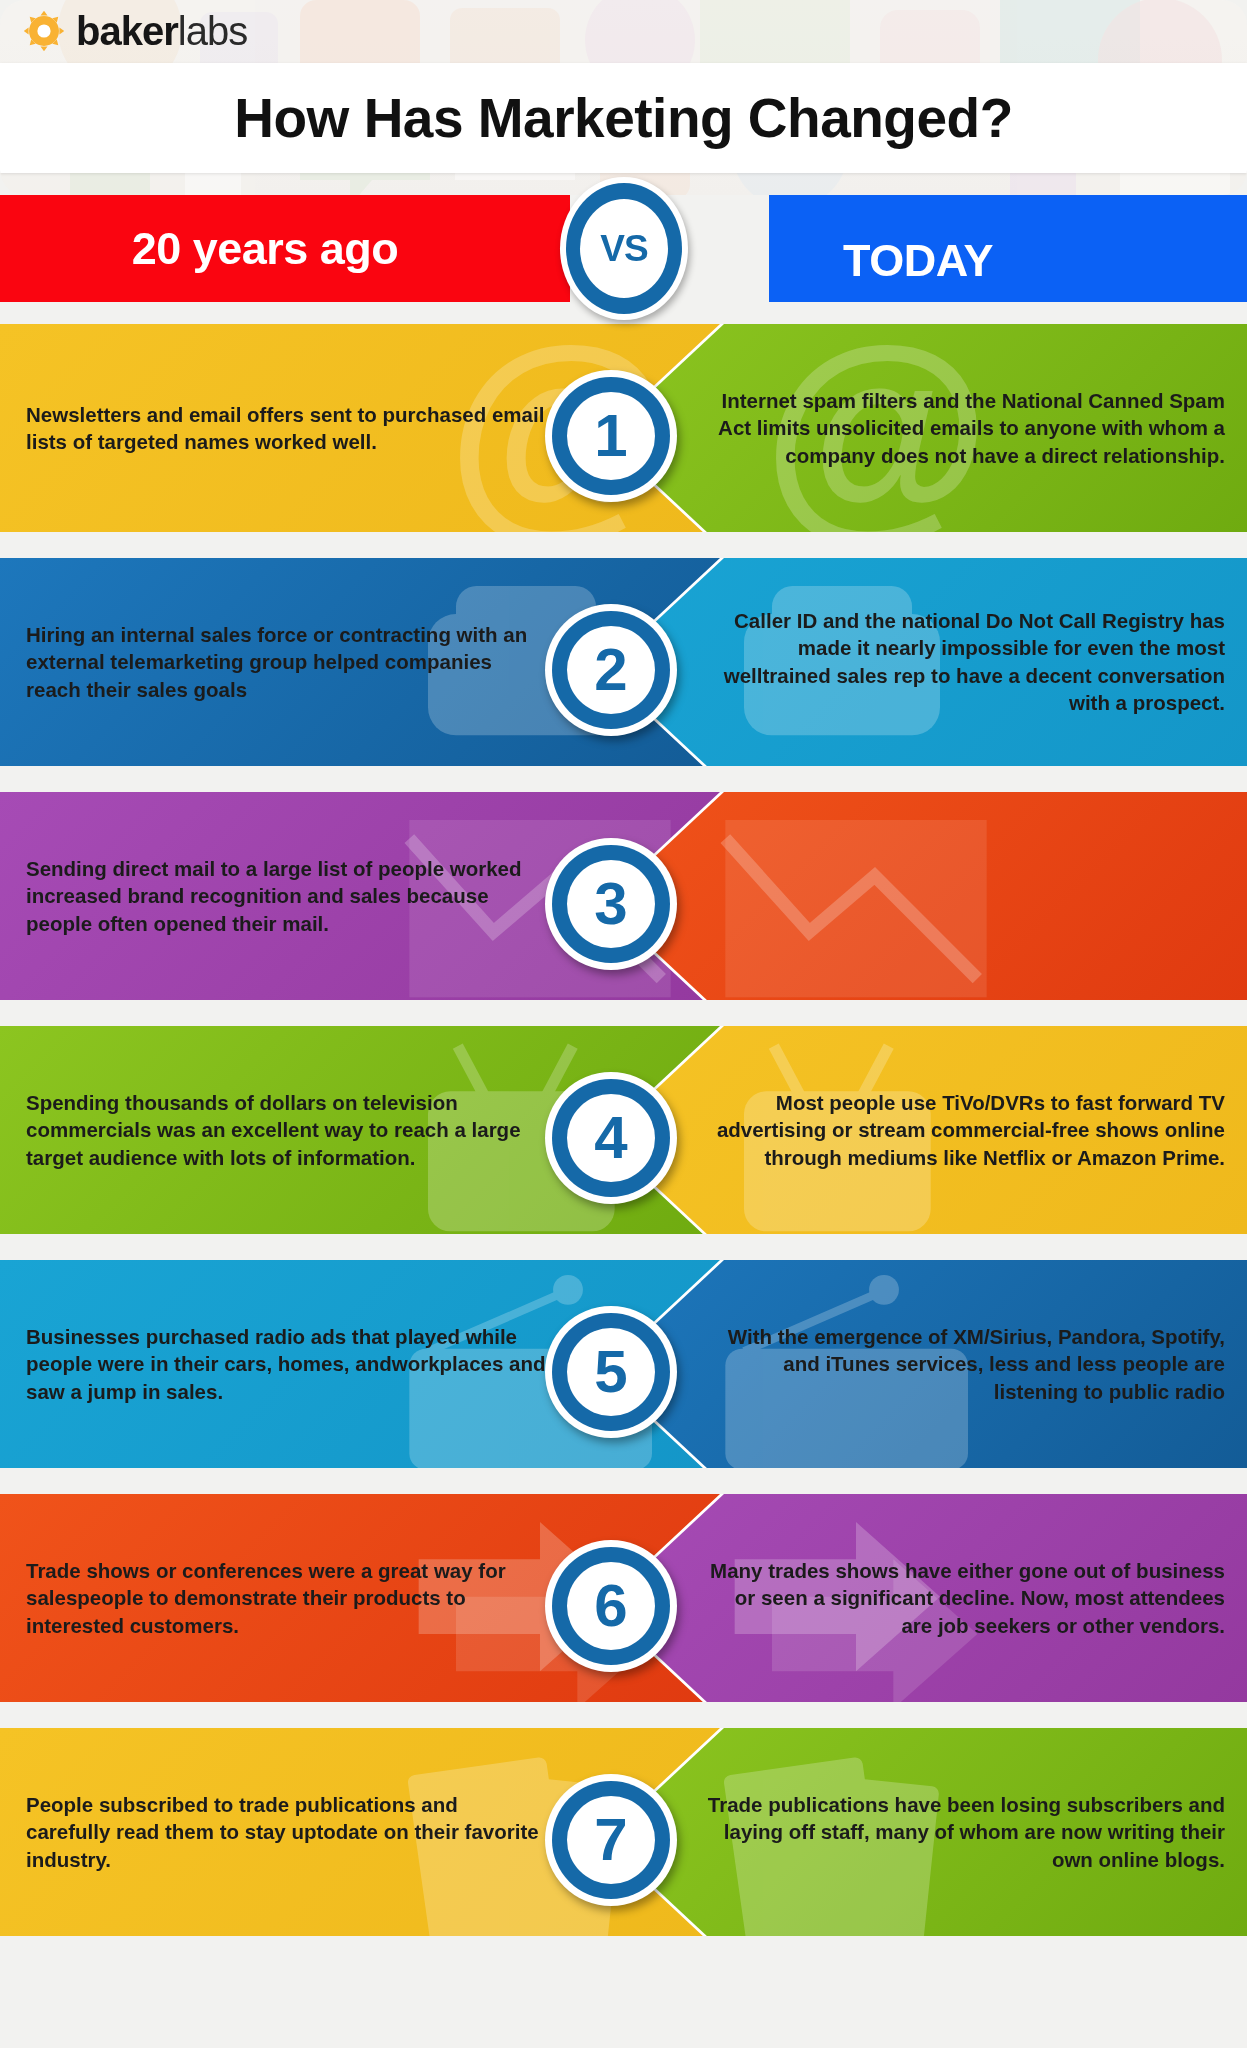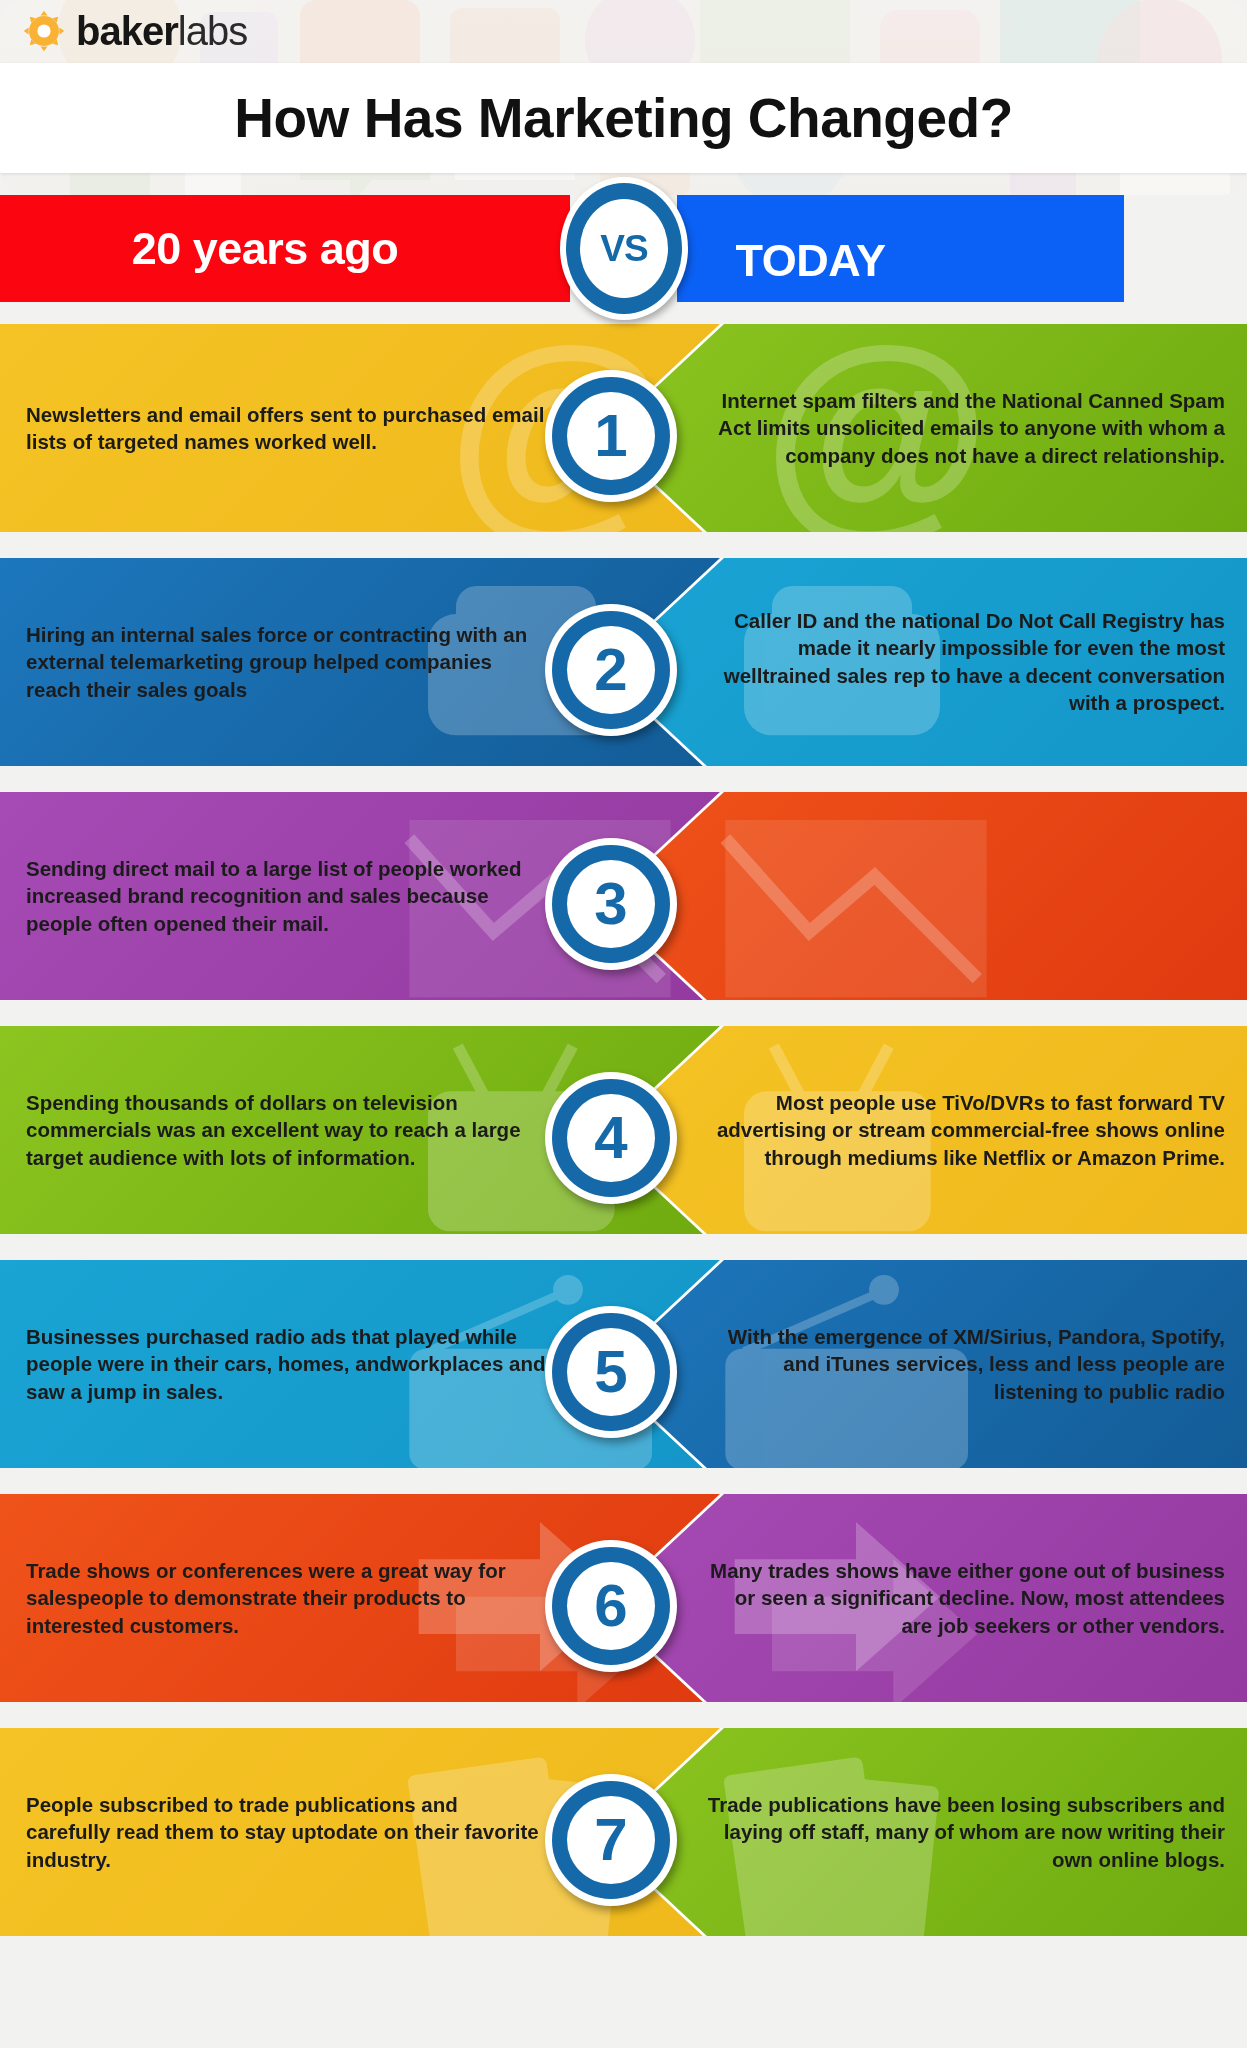--- a/index.html
+++ b/index.html
@@ -72,24 +72,25 @@
     font-size: 55px;
     font-weight: 700;
     color: #111111;
     letter-spacing: -0.5px;
     white-space: nowrap;
   }
 
   
   .vs-band {
     position: relative;
-    width: 1124px;
+    width: 1247px;
     height: 107px;
     display: flex;
     z-index: 5;
+    gap: 46px;
   }
   .vs-left {
     flex: 0 0 570px;
     background: #fa0510;
     display: flex;
     align-items: center;
     justify-content: center;
   }
   .vs-mid { flex: 0 0 107px; background: transparent; }
   .vs-right {

